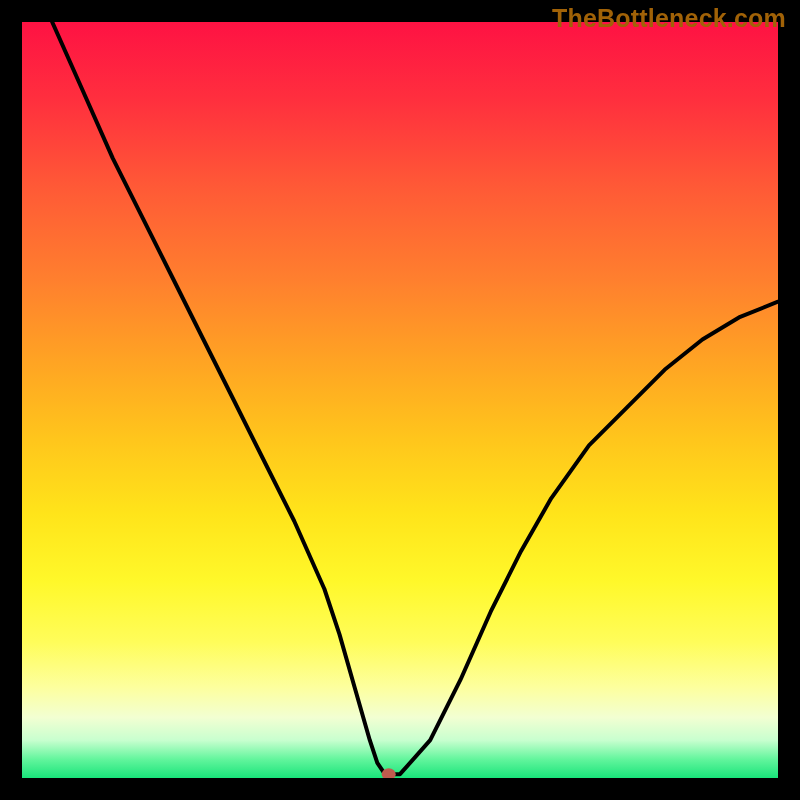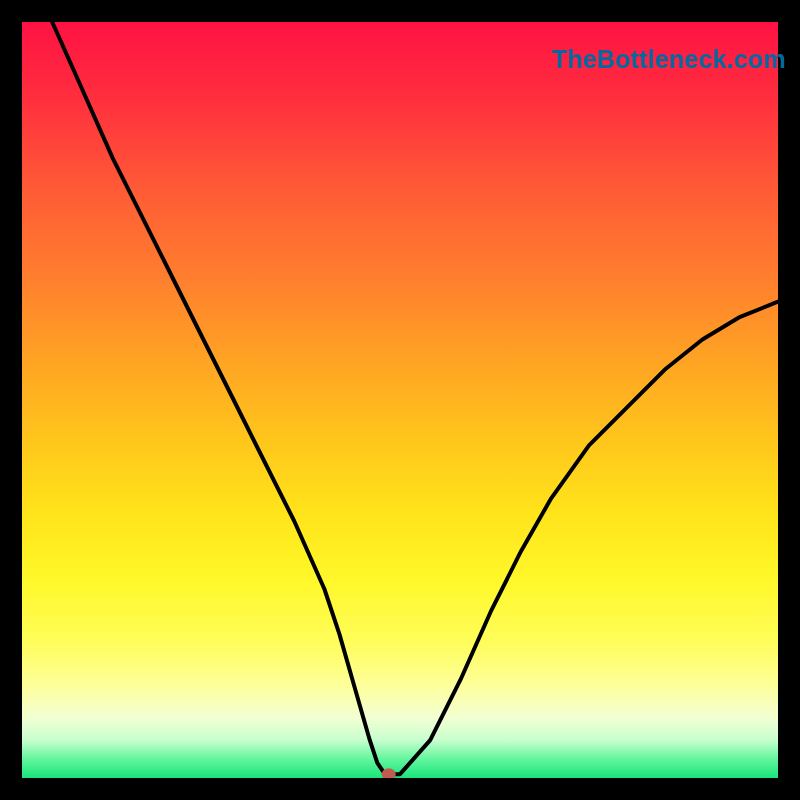--- a/index.html
+++ b/index.html
@@ -14,26 +14,25 @@
   .frame {
     position: relative;
     width: 800px;
     height: 800px;
     background: #000;
   }
   .watermark {
     position: absolute;
     top: 4px;
     right: 14px;
-    color: #0369a1;
+    color: #a16207;
     font-size: 25px;
     font-weight: 600;
     letter-spacing: 0.2px;
     z-index: 50;
-    margin-top: 41px;
   }
   .plot {
     position: absolute;
     left: 22px;
     top: 22px;
     width: 756px;
     height: 756px;
     overflow: hidden;
   }
   .gradient {

